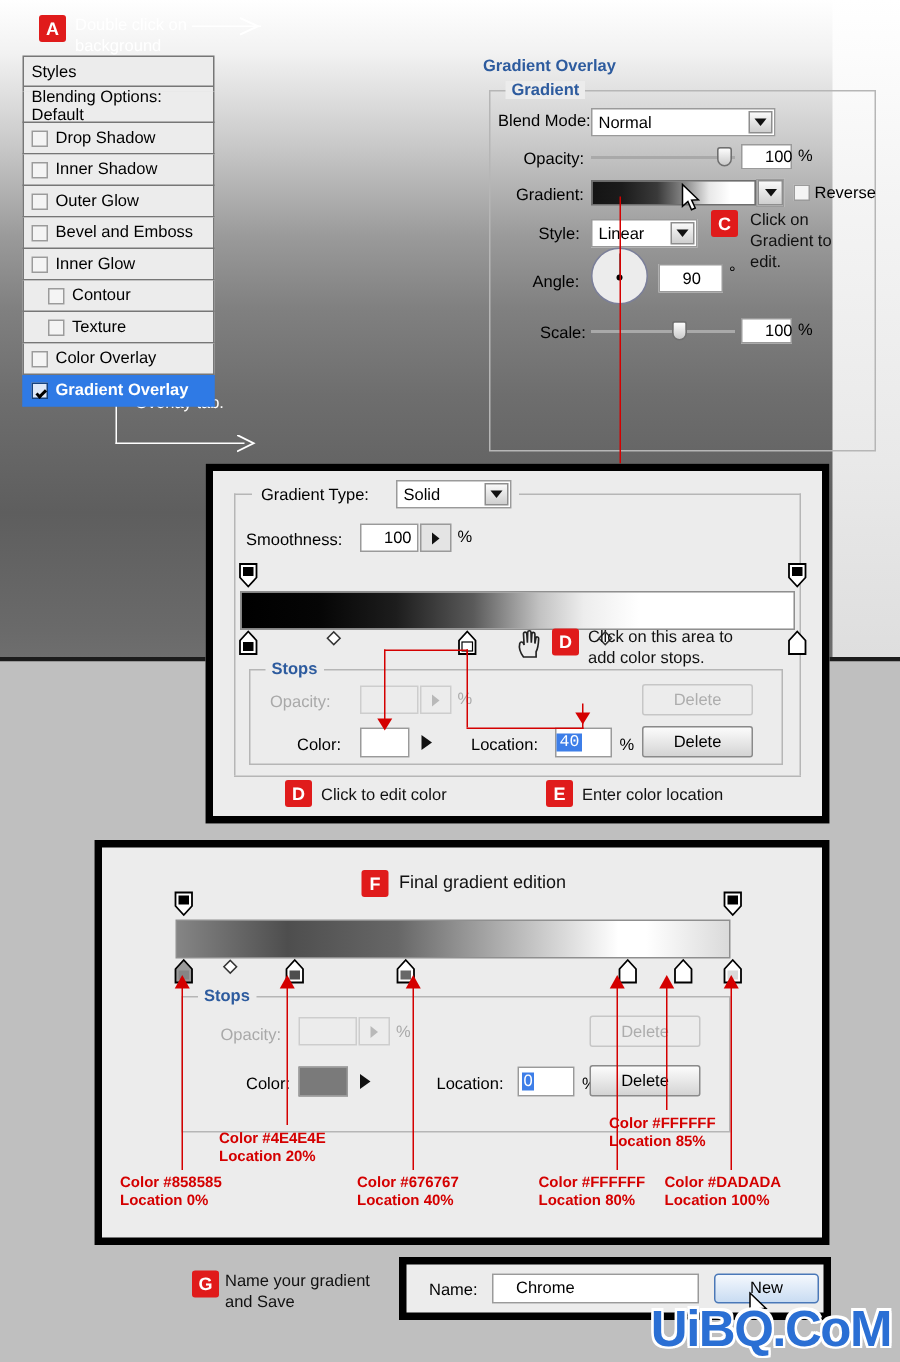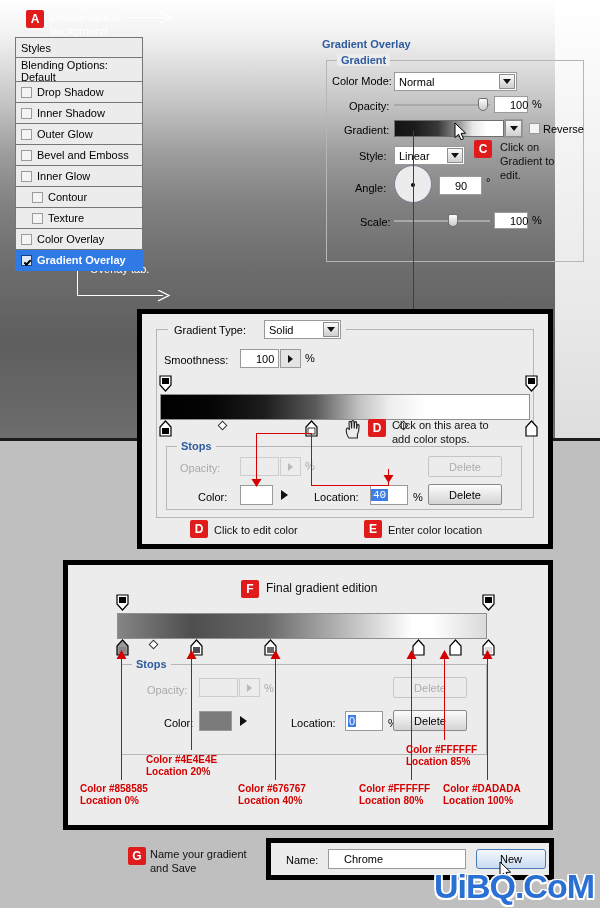--- a/index.html
+++ b/index.html
@@ -201,25 +201,25 @@
     </div>
     <div class="sl-row sel">
       <span class="chk"></span>
       <span>Gradient Overlay</span>
     </div>
   </div>
 
   <div id="go-panel">
     <div id="go-title">Gradient Overlay</div>
 
-    <div class="groupbox" style="left:4px; top:22px; width:258px; height:202px;">
+    <div class="groupbox" style="left:4px; top:22px; width:258px; height:241px;">
       <div class="grouptitle">Gradient</div>
     </div>
 
-    <div class="ps-label" style="position:absolute; left:10px; top:37px;">Color Mode:</div>
+    <div class="ps-label" style="position:absolute; left:10px; top:37px;">Blend Mode:</div>
     <div class="combo" style="position:absolute; left:72px; top:34px; width:123px;">
       <span>Normal</span>
       <span class="arrow">
           <i class="tri-down"></i>
         </span>
     </div>
 
     <div class="ps-label" style="position:absolute; left:27px; top:62px;">Opacity:</div>
     <div style="position:absolute; left:72px; top:58px; width:96px; height:18px;">
       <div class="slider-track" style="left:0; width:96px;"></div>

